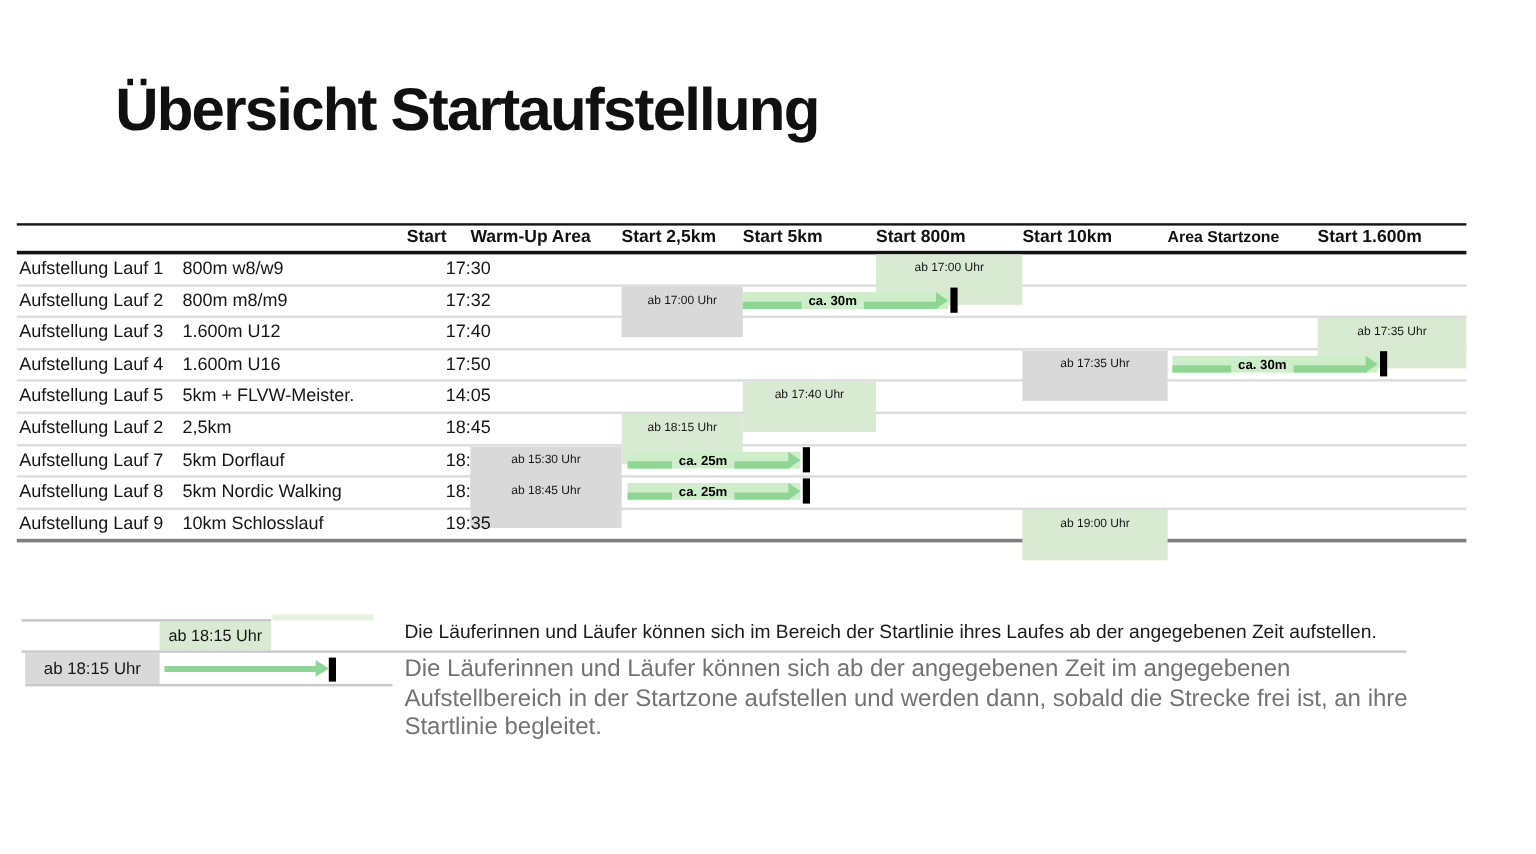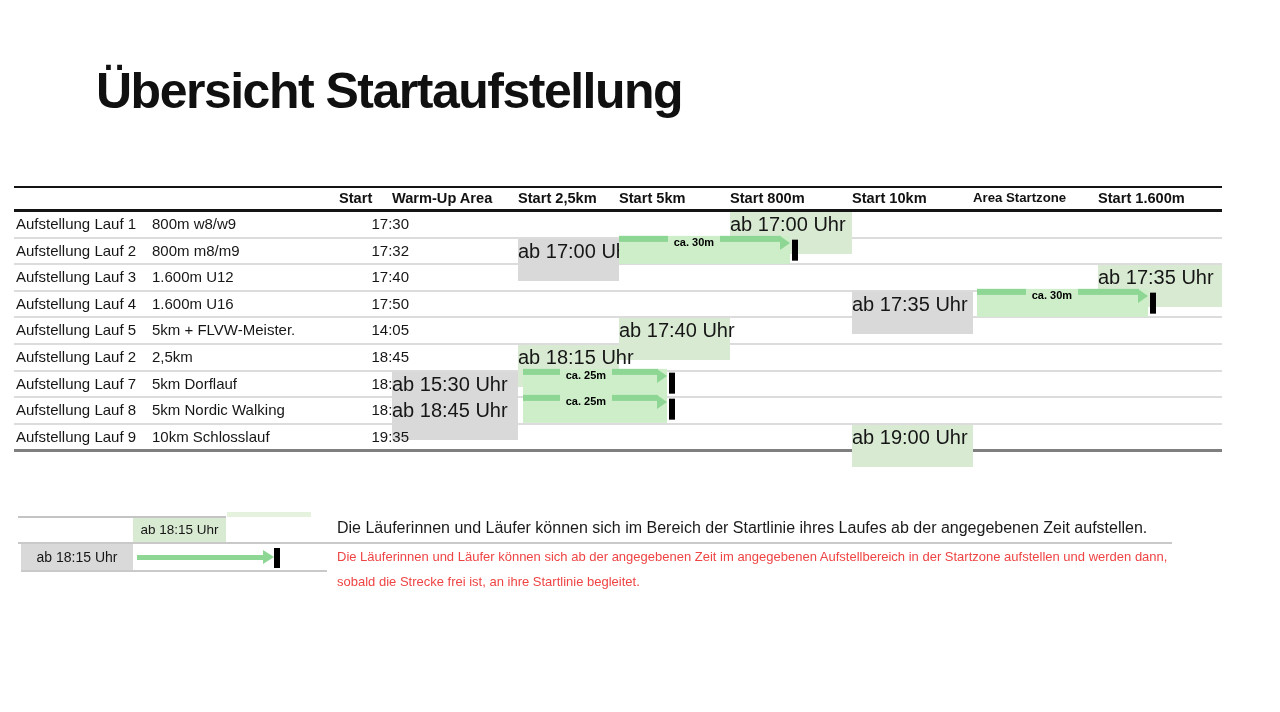--- a/index.html
+++ b/index.html
@@ -14,27 +14,27 @@
   .table { position:absolute; left:14px; top:186px; width:1208px; border-top:2px solid #141414; }
   .thead { position:relative; height:24px; border-bottom:3px solid #141414; }
   .th { position:absolute; top:2px; font-weight:700; font-size:14.6px; text-align:left;
         white-space:nowrap; color:#111; }
   .rows { border-bottom:3px solid #7f7f7f; }
   .row { position:relative; height:26.6px; border-bottom:2px solid #dcdcdc; }
   .row:last-child { border-bottom:none; height:24.6px; }
   .row-label { position:absolute; left:2px; top:0; line-height:24px; font-size:15px; white-space:nowrap; }
   .race     { position:absolute; left:138px; top:0; line-height:24px; font-size:15px; white-space:nowrap; }
   .time     { position:absolute; top:0; line-height:24px; font-size:15px; text-align:right; }
-  .cell { position:absolute; top:0; height:42px; line-height:24.6px; 
-          font-size:20px; white-space:nowrap; }
+  .cell { position:absolute; top:0; height:42px; line-height:24.6px; text-align:center;
+          font-size:10px; white-space:nowrap; }
   .cell.green { background:#d9ead3; }
   .cell.gray  { background:#d9d9d9; }
 
-  .arrow-strip { position:absolute; top:50%; transform:translateY(-54%); height:28px;
-                 background:#cdeec9; display:flex; align-items:flex-start; }
+  .arrow-strip { position:absolute; top:50%; transform:translateY(-54%); height:14px;
+                 background:#cdeec9; display:flex; align-items:flex-end; }
   .seg  { height:6px; background:#8ed694; }
   .seg.a { flex:1; }
   .seg.b { flex:1.25; }
   .arrow-head { width:0; height:0; border-top:7px solid transparent;
                 border-bottom:7px solid transparent; border-left:10px solid #8ed694;
                 margin-left:-1px; }
   .arrow-label { font-size:11px; font-weight:700; padding:0 6px; white-space:nowrap; color:#000; }
   .start-bar { position:absolute; top:50%; transform:translateY(-54%); width:6px; height:21px;
                background:#000; }
 
@@ -46,22 +46,22 @@
   .lg-green { position:absolute; left:133px; top:518px; width:93px; height:24px; background:#d9ead3;
               text-align:center; line-height:24px; font-size:13.5px; }
   .lg-gray  { position:absolute; left:21px; top:544px; width:112px; height:26px; background:#d9d9d9;
               text-align:center; line-height:26px; font-size:14px; }
   .lg-shaft { position:absolute; left:137px; top:555px; width:128px; height:5px; background:#8ed694; }
   .lg-head  { position:absolute; left:263px; top:550px; width:0; height:0;
               border-top:7px solid transparent; border-bottom:7px solid transparent;
               border-left:11px solid #8ed694; }
   .lg-bar   { position:absolute; left:274px; top:548px; width:6px; height:20px; background:#000; }
   .lg-text1 { position:absolute; left:337px; top:519px; font-size:16px; white-space:nowrap; color:#1a1a1a; }
-  .lg-text2 { position:absolute; left:337px; top:545px; width:860px; font-size:13px;
-              line-height:24.5px; color:#ef4444; }
+  .lg-text2 { position:absolute; left:337px; top:545px; width:860px; font-size:20px;
+              line-height:24.5px; color:#737373; }
 </style>
 </head>
 <body>
 
 <div class="slide">
 
   <div class="title">Übersicht Startaufstellung</div>
 
   <div class="table">
     <div class="thead" id="thead">

